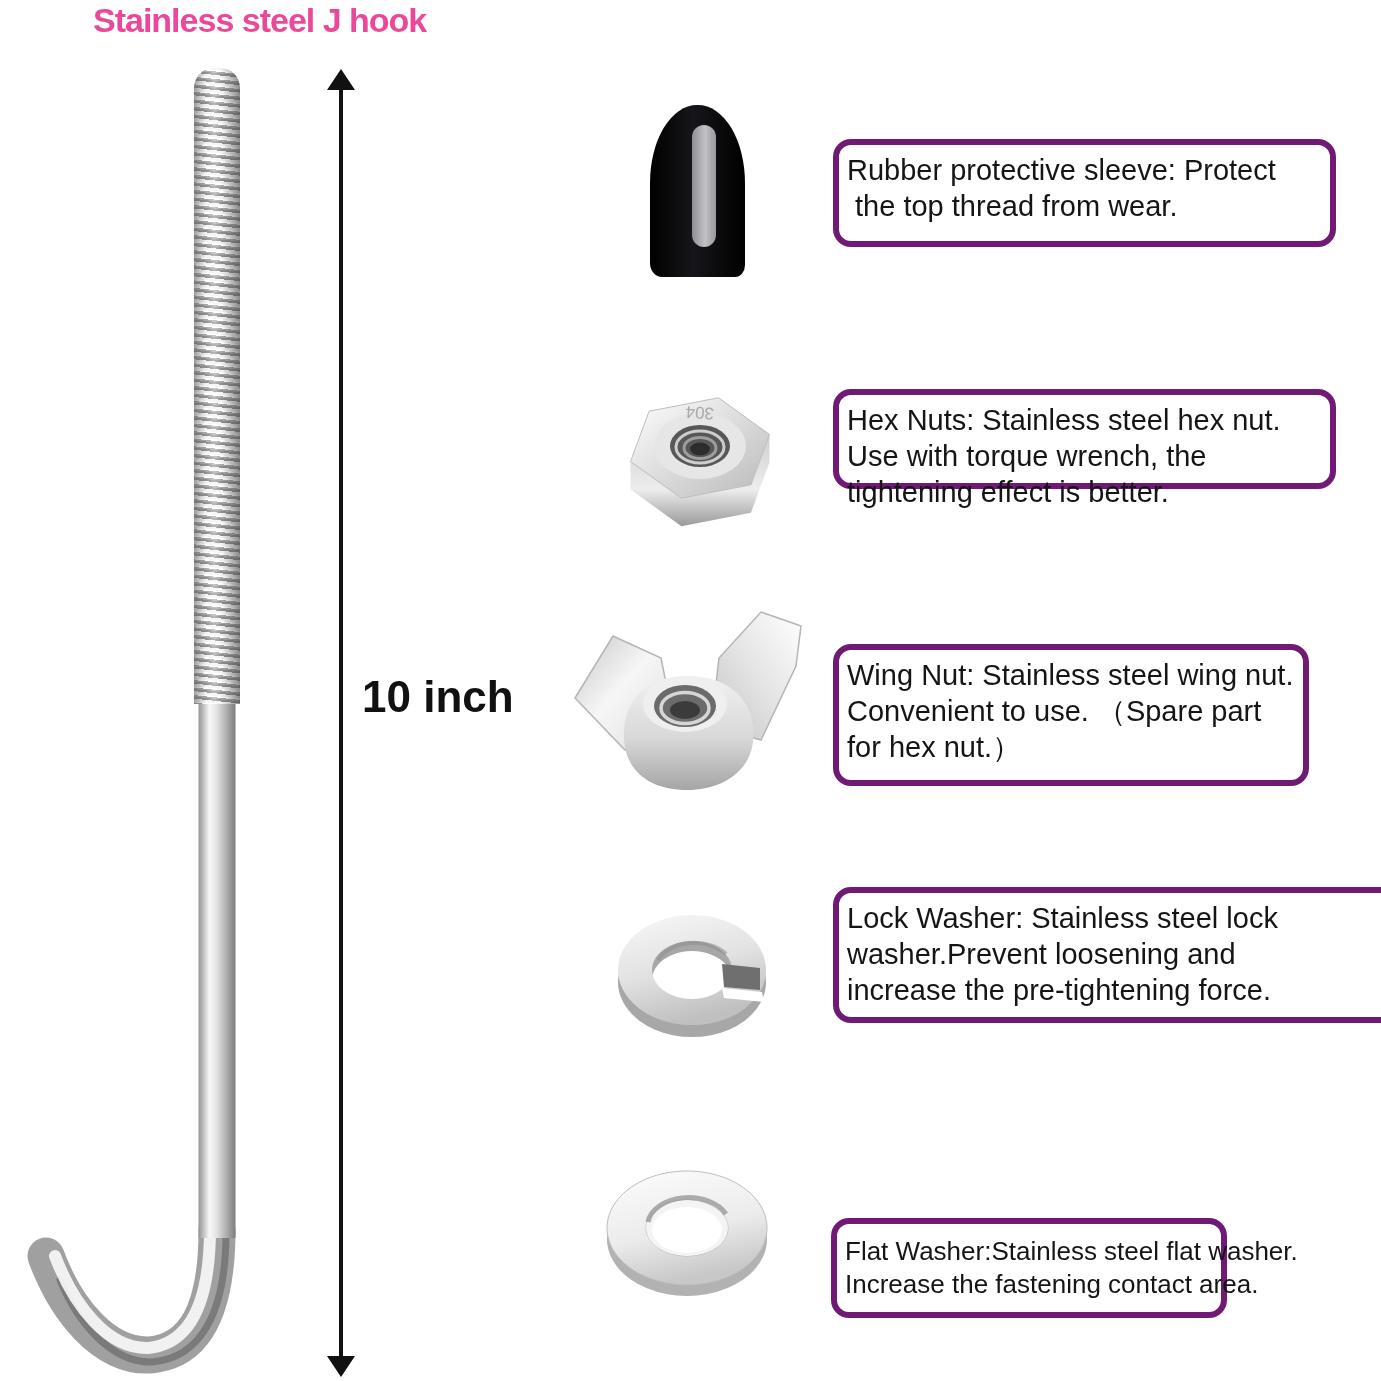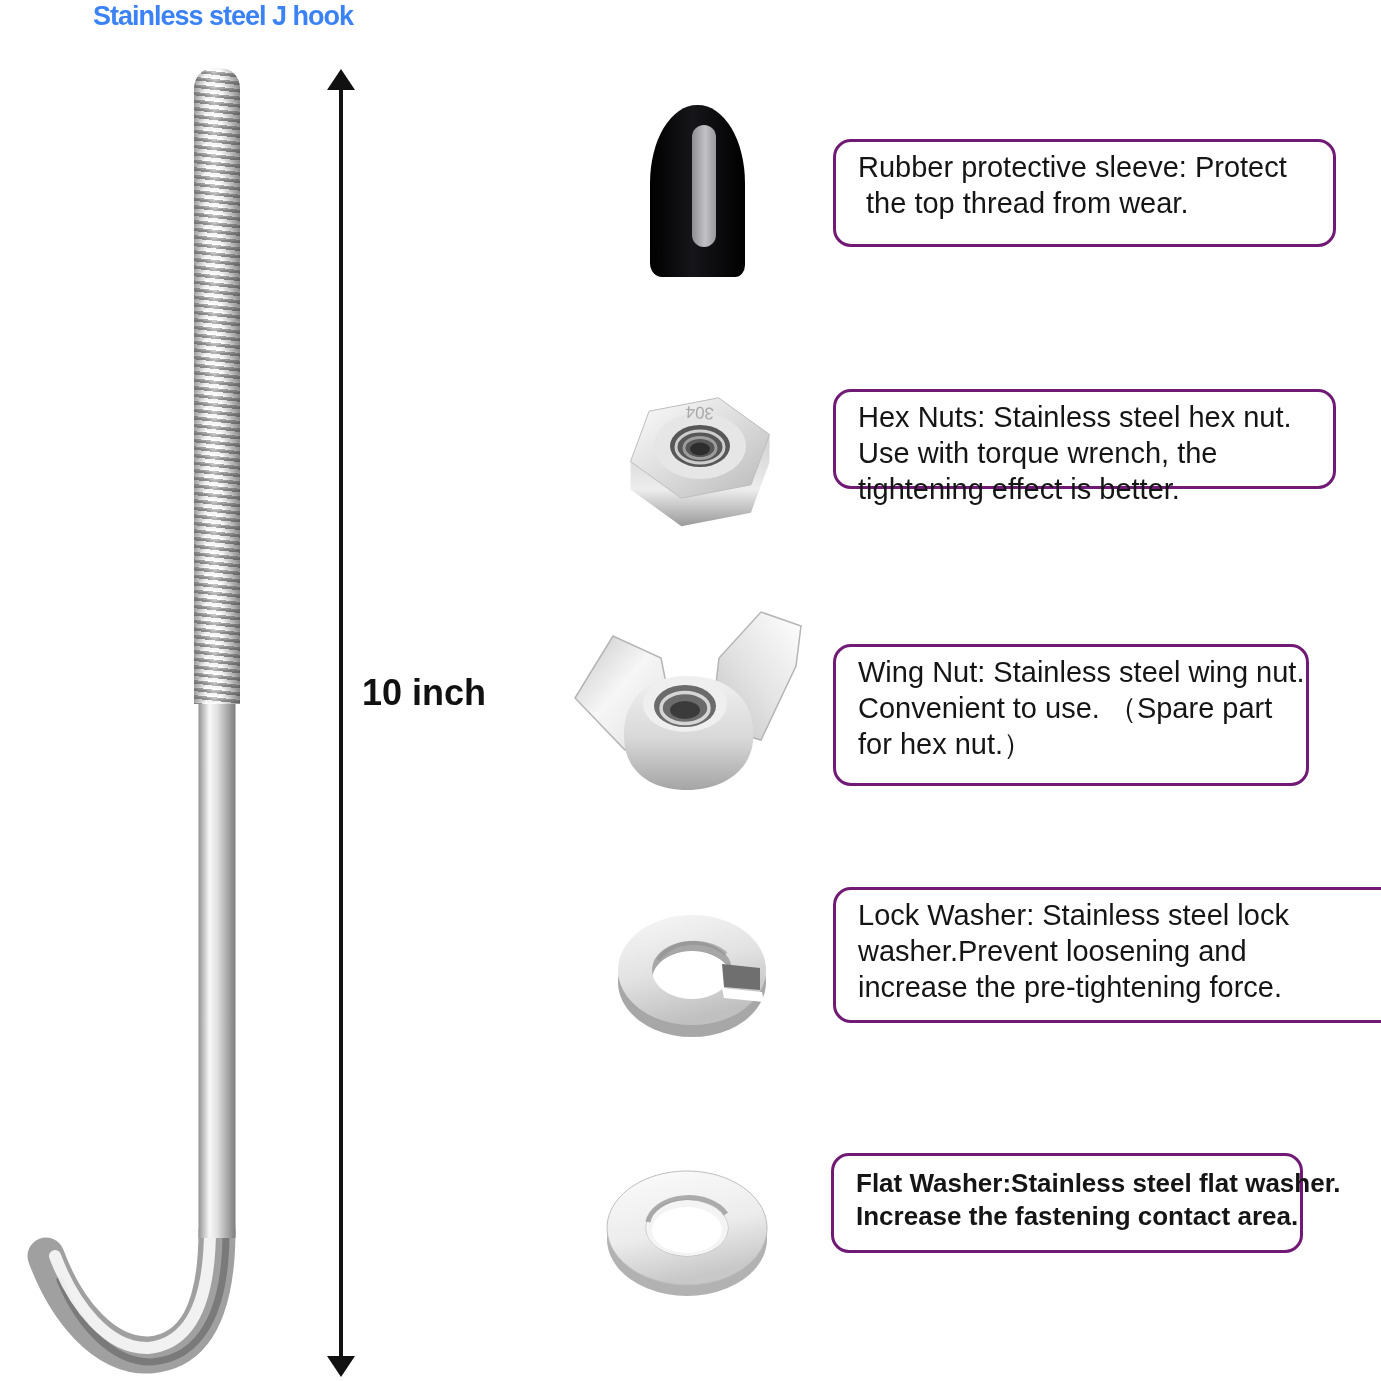--- a/index.html
+++ b/index.html
@@ -2,22 +2,22 @@
 <html><head>
 <meta charset="utf-8">
 <style>
   html,body{margin:0;padding:0;}
   body{
     width:1381px;height:1381px;position:relative;background:#ffffff;
     font-family:"Liberation Sans",sans-serif;color:#151515;overflow:hidden;
   }
   .abs{position:absolute;}
   .title{
-    left:93px;top:1px;font-size:27px;font-weight:bold;letter-spacing:-1px;
-    white-space:pre;color:#3b82f6;
+    left:93px;top:1px;font-size:34px;font-weight:bold;letter-spacing:-1px;
+    white-space:pre;color:#ec4899;
   }
   
   .hook-svg{left:0;top:0;width:400px;height:1381px;}
   .threads{
     left:194px;top:68px;width:46px;height:636px;
     border-radius:20px 20px 0 0;
     background:
       linear-gradient(to right, rgba(95,95,95,.60) 0%, rgba(255,255,255,0) 26%,
         rgba(255,255,255,.38) 44%, rgba(255,255,255,0) 60%, rgba(70,70,70,.62) 100%),
       repeating-linear-gradient(186deg,
@@ -31,43 +31,43 @@
   .arrow-up{
     left:327px;top:69px;width:0;height:0;
     border-left:14px solid transparent;border-right:14px solid transparent;
     border-bottom:21px solid #111;
   }
   .arrow-down{
     left:327px;top:1356px;width:0;height:0;
     border-left:14px solid transparent;border-right:14px solid transparent;
     border-top:21px solid #111;
   }
-  .dim-label{left:362px;top:672px;font-size:36px;font-weight:bold;white-space:pre;color:#111;}
+  .dim-label{left:362px;top:672px;font-size:44px;font-weight:bold;white-space:pre;color:#111;}
   
   .cap{
     left:650px;top:105px;width:95px;height:172px;
     background:linear-gradient(to right,#000 0%,#16161a 45%,#000 100%);
     border-radius:47px 47px 10px 12px / 78px 78px 12px 14px;
   }
   .cap-highlight{
     position:absolute;left:42px;top:20px;width:24px;height:122px;
     background:linear-gradient(to right,#8d8d92,#c2c2c6 55%,#97979c);
     border-radius:12px;
   }
   
   .callout{
-    border:3px solid #701a75;border-radius:18px;background:#fff;
-    padding:7px 22px;font-size:29px;line-height:36px;white-space:pre;
+    border:6px solid #701a75;border-radius:18px;background:#fff;
+    padding:7px 8px;font-size:29px;line-height:36px;white-space:pre;
     overflow:visible;box-sizing:border-box;color:#151515;
   }
   .c1{left:833px;top:139px;width:503px;height:108px;}
   .c2{left:833px;top:389px;width:503px;height:100px;}
   .c3{left:833px;top:644px;width:476px;height:142px;}
   .c4{left:833px;top:887px;width:616px;height:136px;}
-  .c5{left:831px;top:1153px;width:472px;height:100px;font-size:26px;line-height:33px;padding-top:11px;font-weight:bold;}
+  .c5{left:831px;top:1218px;width:396px;height:100px;font-size:26px;line-height:33px;padding-top:11px;}
   .part-svg{overflow:visible;}
 </style>
 </head>
 <body>
 
 <div class="abs title">Stainless steel J hook</div>
 
 <svg class="abs hook-svg part-svg" viewBox="0 0 400 1381" xmlns="http://www.w3.org/2000/svg">
   <defs>
     <linearGradient id="rodGrad" gradientUnits="userSpaceOnUse" x1="198" y1="0" x2="236" y2="0">

